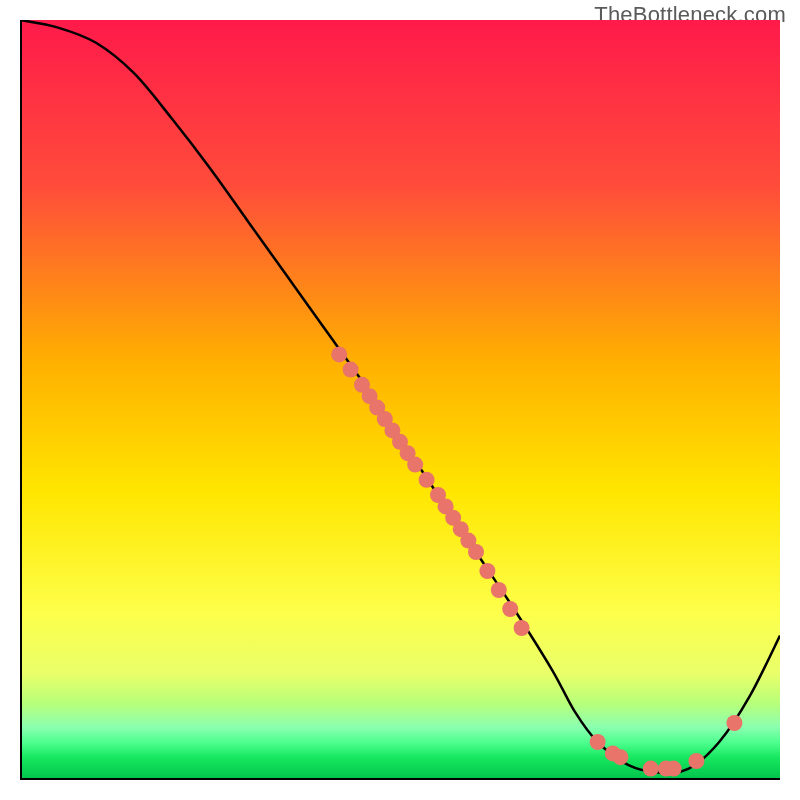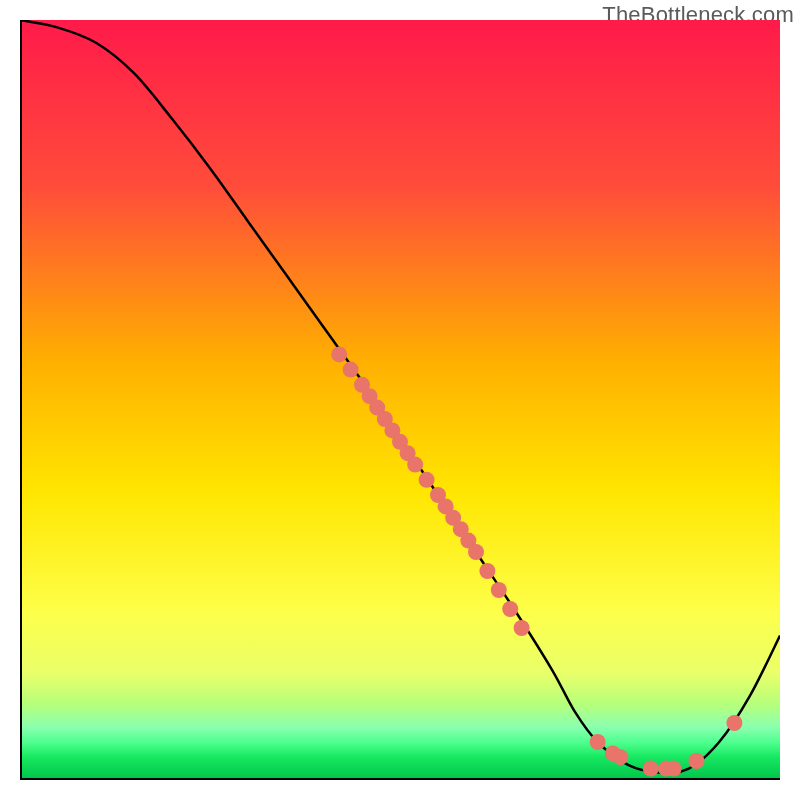--- a/index.html
+++ b/index.html
@@ -37,21 +37,21 @@
     width: 760px;
     height: 760px;
     border-left: 2px solid #000;
     border-bottom: 2px solid #000;
     box-sizing: border-box;
     pointer-events: none;
   }
   .watermark {
     position: absolute;
     top: 2px;
-    right: 6px;
+    right: 14px;
     font-size: 22px;
     font-weight: 400;
     color: #5a5a5a;
     letter-spacing: 0.2px;
   }
   svg.overlay {
     position: absolute;
     left: 0;
     top: 0;
     width: 100%;

